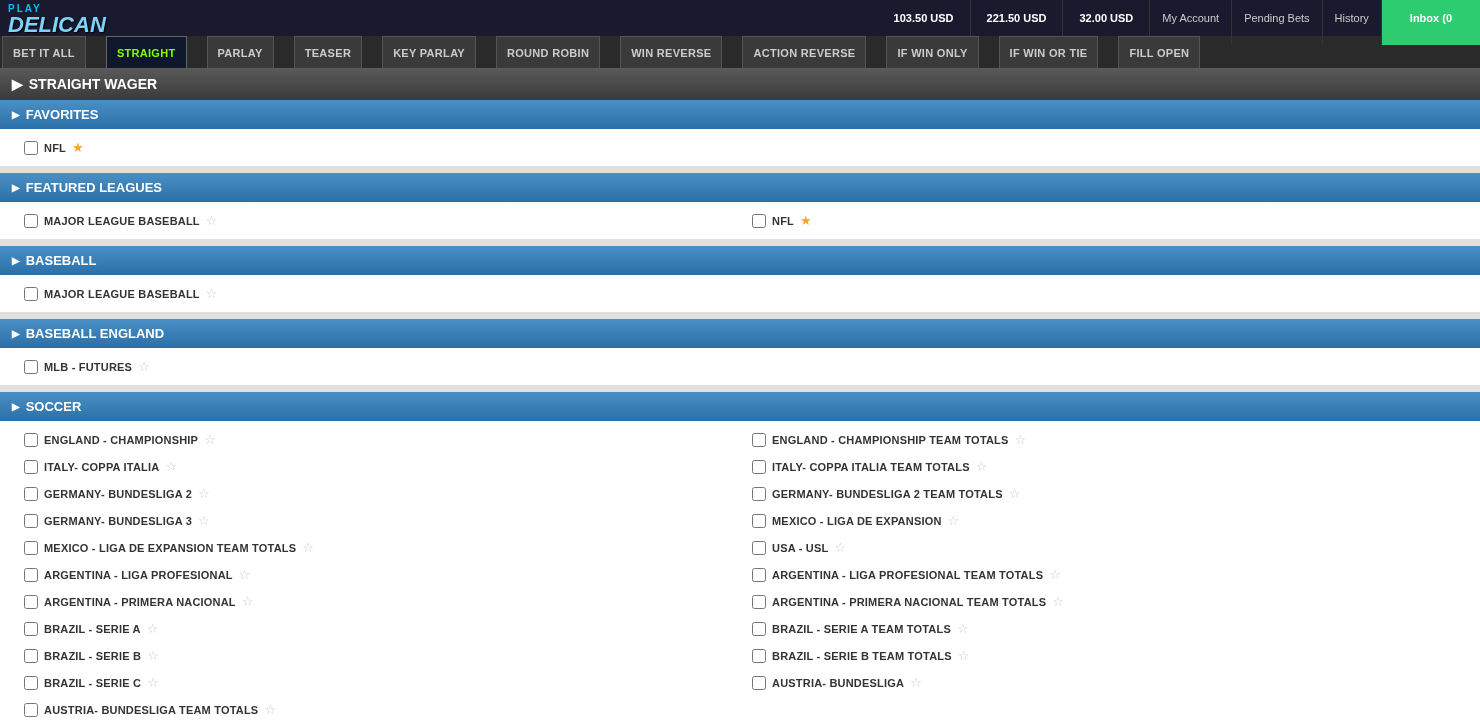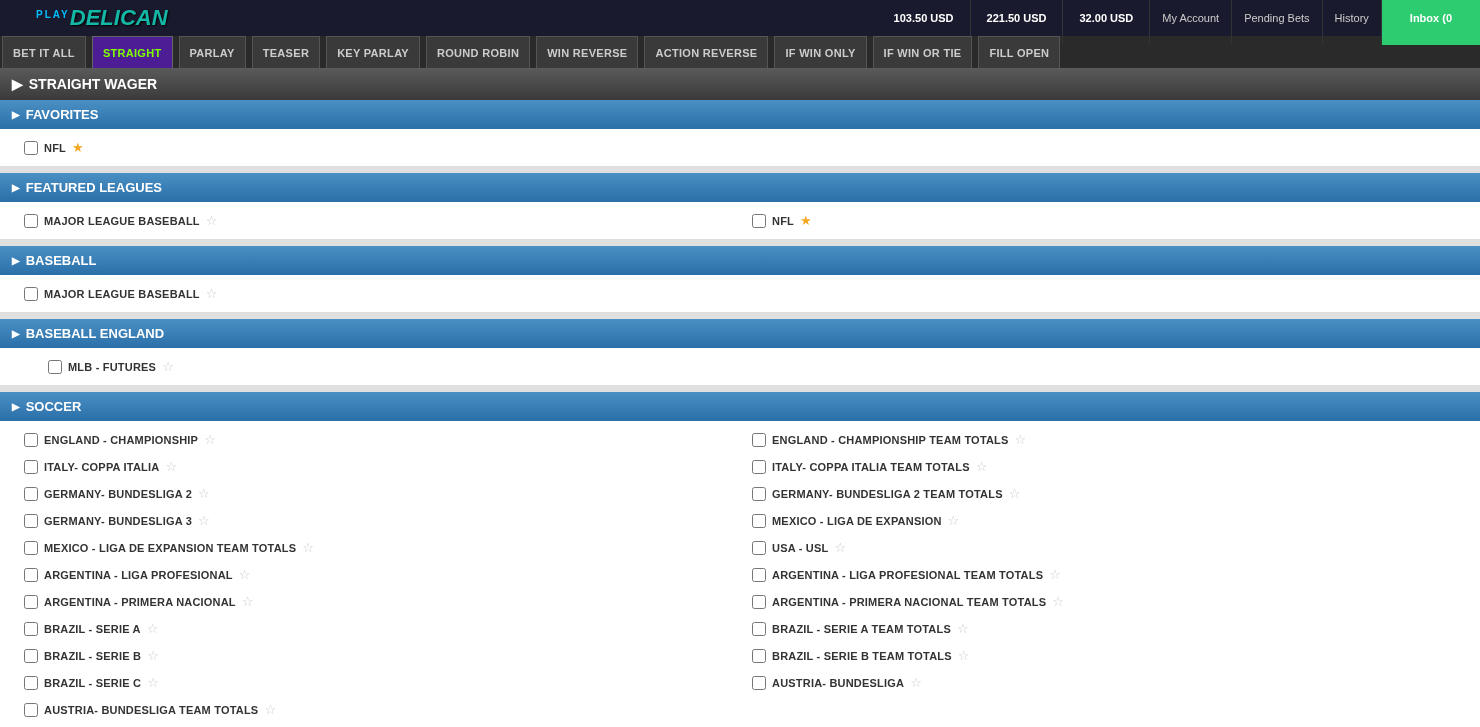--- a/index.html
+++ b/index.html
@@ -15,35 +15,34 @@
     }
     #logo-area {
       display: flex;
       align-items: center;
       padding-left: 8px;
     }
     #logo-text {
       font-size: 22px;
       font-weight: 900;
       font-style: italic;
-      color: #14b8a6;
+      color: #7dd3fc;
       text-shadow: 1px 1px 2px #000;
       line-height: 1;
     }
     #logo-sub {
       font-size: 10px;
       color: #00bfff;
       font-weight: bold;
       letter-spacing: 2px;
       margin-top: 2px;
     }
     #logo-wrapper {
       display: flex;
-      flex-direction: row;
-      margin-left: 28px;
+      flex-direction: column;
     }
     #account-bar {
       display: flex;
       align-items: stretch;
       height: 53px;
     }
     .acct-amount {
       display: flex;
       flex-direction: column;
       align-items: center;
@@ -75,39 +74,39 @@
       cursor: pointer;
     }
 
     
     #nav-tabs {
       display: flex;
       background: #2a2a2a;
       height: 32px;
       align-items: stretch;
       padding-left: 2px;
-      gap: 6px;
+      gap: 20px;
     }
     .nav-tab {
       display: flex;
       align-items: center;
       padding: 0 10px;
       color: #ccc;
       font-size: 11px;
       font-weight: bold;
       cursor: pointer;
       border: 1px solid #555;
       border-bottom: none;
       background: #3a3a3a;
       text-transform: uppercase;
       letter-spacing: 0.3px;
     }
     .nav-tab.active {
       color: #7fff00;
-      background: #4c1d95;
+      background: #0f172a;
       border-color: #666;
     }
 
     
     #main-content {
       background: #f5f5f5;
       min-height: calc(100vh - 68px);
     }
 
     
@@ -280,21 +279,21 @@
             <span class="star-empty">☆</span>
           </div>
         </div>
       </div>
       <div class="section-divider"></div>
       <div class="section-header">
         <span class="arrow">▶</span>
         <span>BASEBALL ENGLAND</span>
       </div>
       <div class="section-content">
-        <div class="league-grid" style="grid-template-columns: 1fr; margin-left: 24px;">
+        <div class="league-grid" style="grid-template-columns: 1fr;">
           <div class="league-item">
             <input type="checkbox" style="">
             <span class="league-name">MLB - FUTURES</span>
             <span class="star-empty">☆</span>
           </div>
         </div>
       </div>
       <div class="section-divider"></div>
       <div class="section-header">
         <span class="arrow">▶</span>

